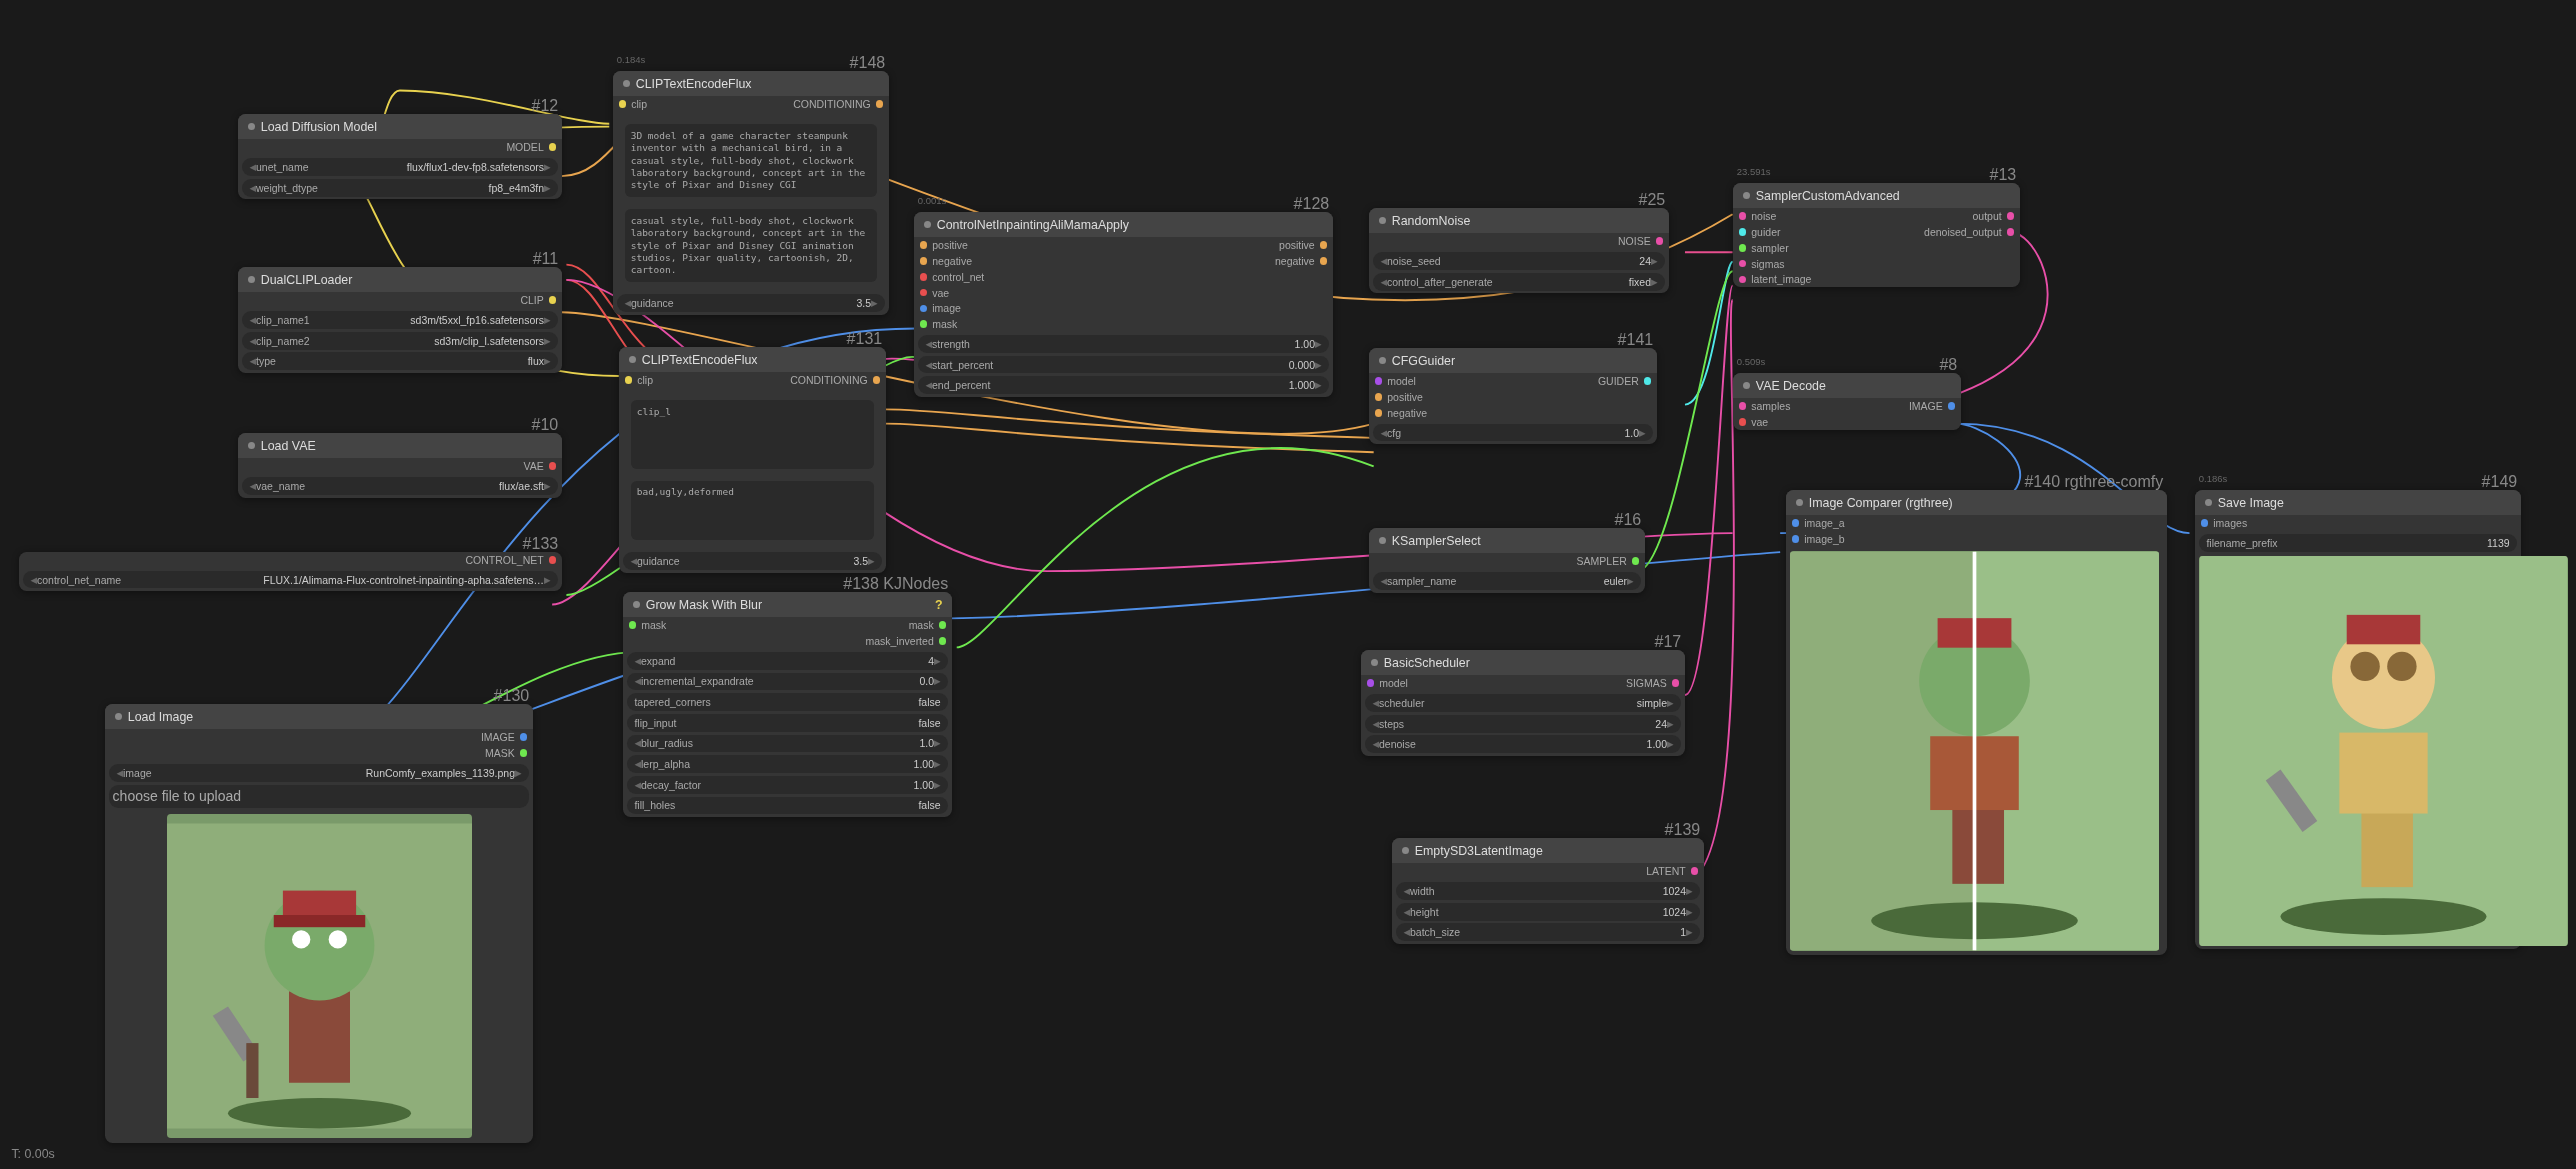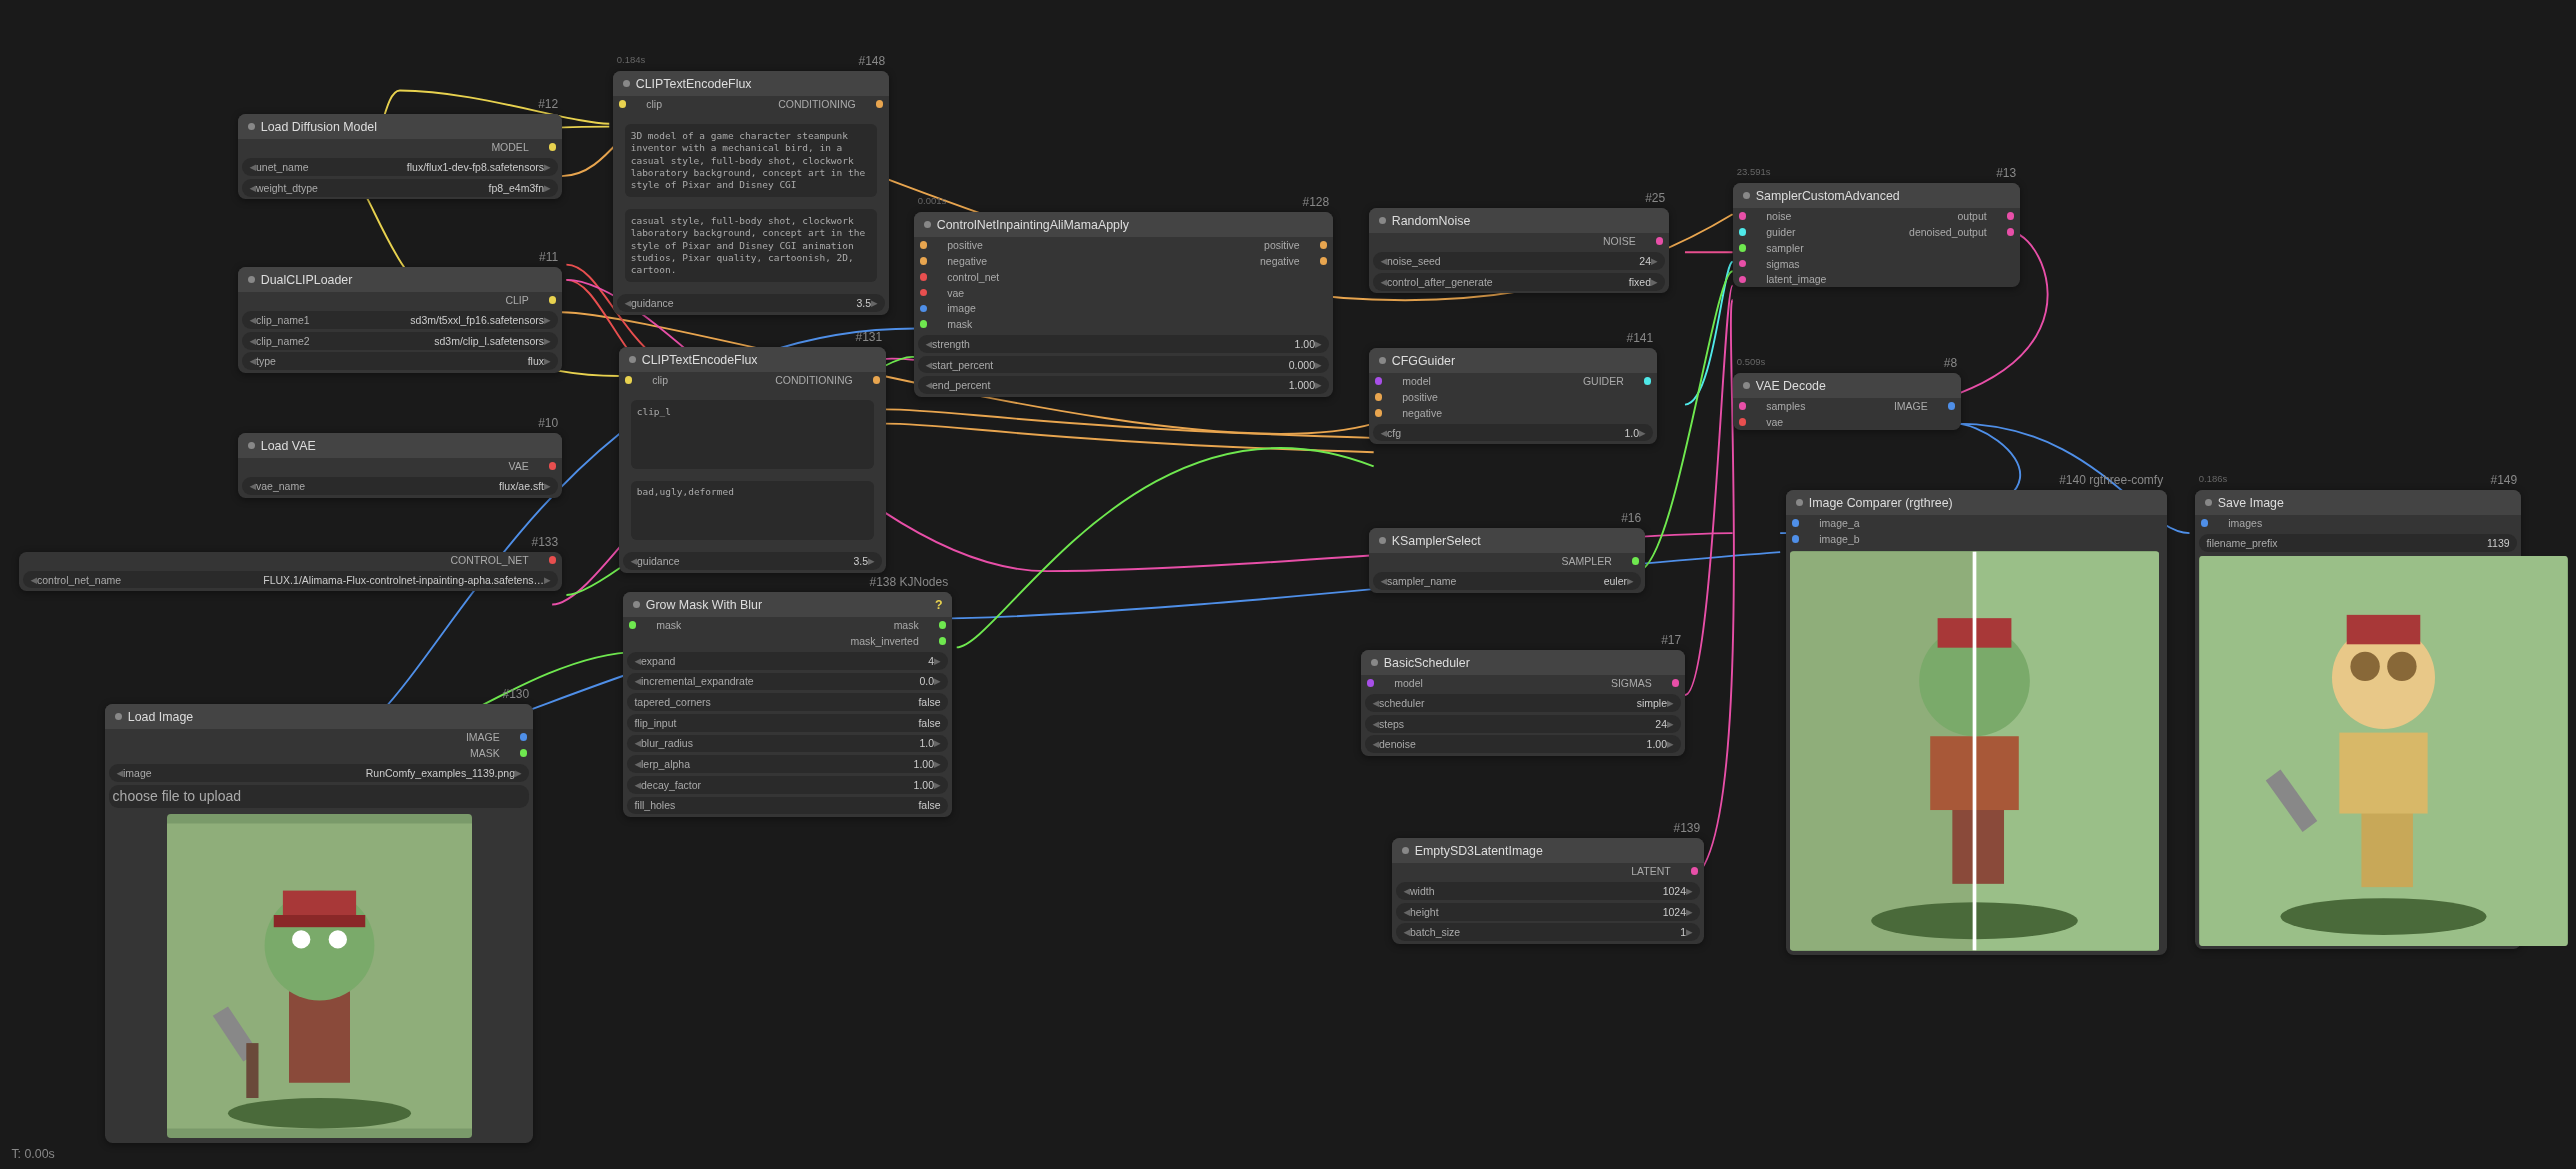--- a/index.html
+++ b/index.html
@@ -1,22 +1,22 @@
 <!DOCTYPE html>
 <html style="font-size:15.2px"><head>
 <meta charset="utf-8">
 <style>
 body{margin:0;background:#1a1a1a;font-family:sans-serif;font-size:9.5px;color:#ccc;overflow:hidden;width:2576px;height:1169px;position:relative}
 .canvas{position:absolute;inset:0}
 .node{position:absolute;background:#353535;border-radius:7.6px;box-shadow:0 1.9px 7.6px rgba(0,0,0,.4)}
 .node-header{background:#444;border-radius:7.6px 7.6px 0 0;padding:5.7px 9.5px;display:flex;align-items:center;gap:5.7px;font-size:12.4px;color:#ddd}
 .node-header .collapse{width:7.6px;height:7.6px;border-radius:50%;background:#888}
-.node-id{position:absolute;top:-17px;right:3.8px;color:#888;font-size:12px}
+.node-id{position:absolute;top:-17px;right:3.8px;color:#888;font-size:16px}
 .node-time{position:absolute;top:-17px;left:3.8px;color:#666;font-size:9.5px}
-.slot{display:flex;align-items:center;gap:20px;padding:1.9px 5.7px;font-size:10.5px;color:#aaa}
+.slot{display:flex;align-items:center;gap:5px;padding:1.9px 5.7px;font-size:10.5px;color:#aaa}
 .slot.out{justify-content:flex-end}
 .dot{width:7.6px;height:7.6px;border-radius:50%;background:#888;flex-shrink:0}
 .dot.orange{background:#e8a54f}
 .dot.yellow{background:#e8d24f}
 .dot.cyan{background:#4fe8e8}
 .dot.green{background:#6fe84f}
 .dot.pink{background:#e84fa8}
 .dot.red{background:#e84f4f}
 .dot.blue{background:#4f8fe8}
 .dot.purple{background:#a84fe8}

